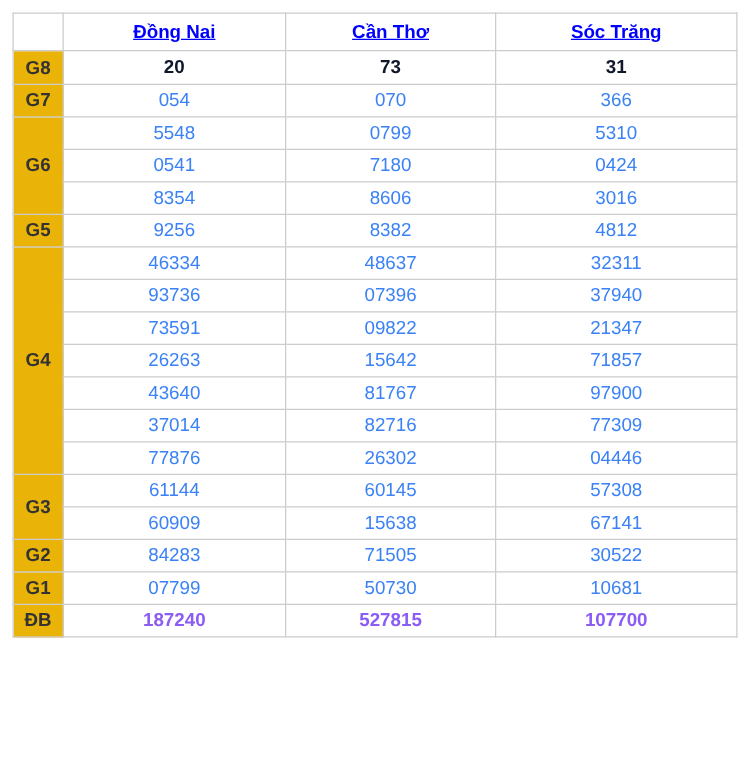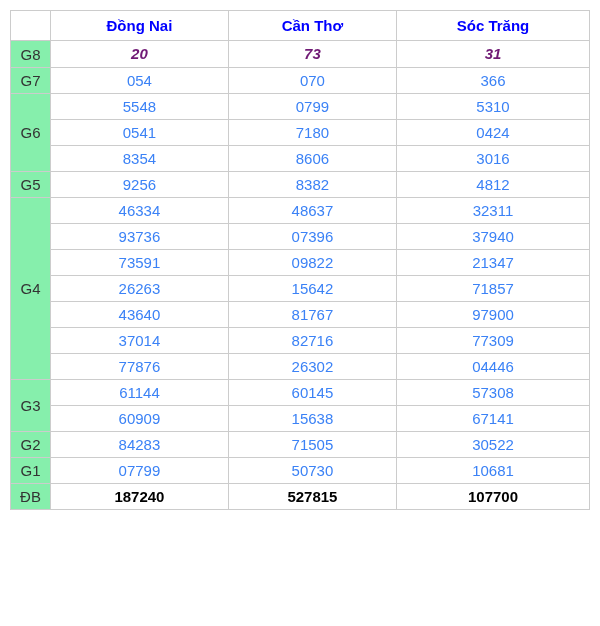--- a/index.html
+++ b/index.html
@@ -20,45 +20,45 @@
       border: 1px solid #ccc;
       text-align: center;
       padding: 4px 6px;
       font-size: 15px;
     }
     .lottery-table thead th {
       background: #fff;
       font-weight: bold;
       font-size: 15px;
       color: #00f;
+      text-decoration: underline;
       padding: 6px;
     }
     .lottery-table thead th.empty {
       border: 1px solid #ccc;
       color: #000;
       text-decoration: none;
     }
     .row-label {
-      font-weight: normal;
+      font-weight: bold;
       font-size: 14px;
       color: #333;
-      background: #86efac;
+      background: #eab308;
       width: 40px;
     }
     .g8-val {
       font-size: 28px;
       font-weight: bold;
-      color: #701a75;
+      color: #0f172a;
       line-height: 1.2;
-      font-style: italic;
     }
     .db-val {
       font-size: 22px;
       font-weight: bold;
-      color: #000000;
+      color: #8b5cf6;
       margin-top: 36px;
     }
     .normal-val {
       font-size: 15px;
       color: #3b82f6;
     }
   </style>
 </head>
 <body>
 

